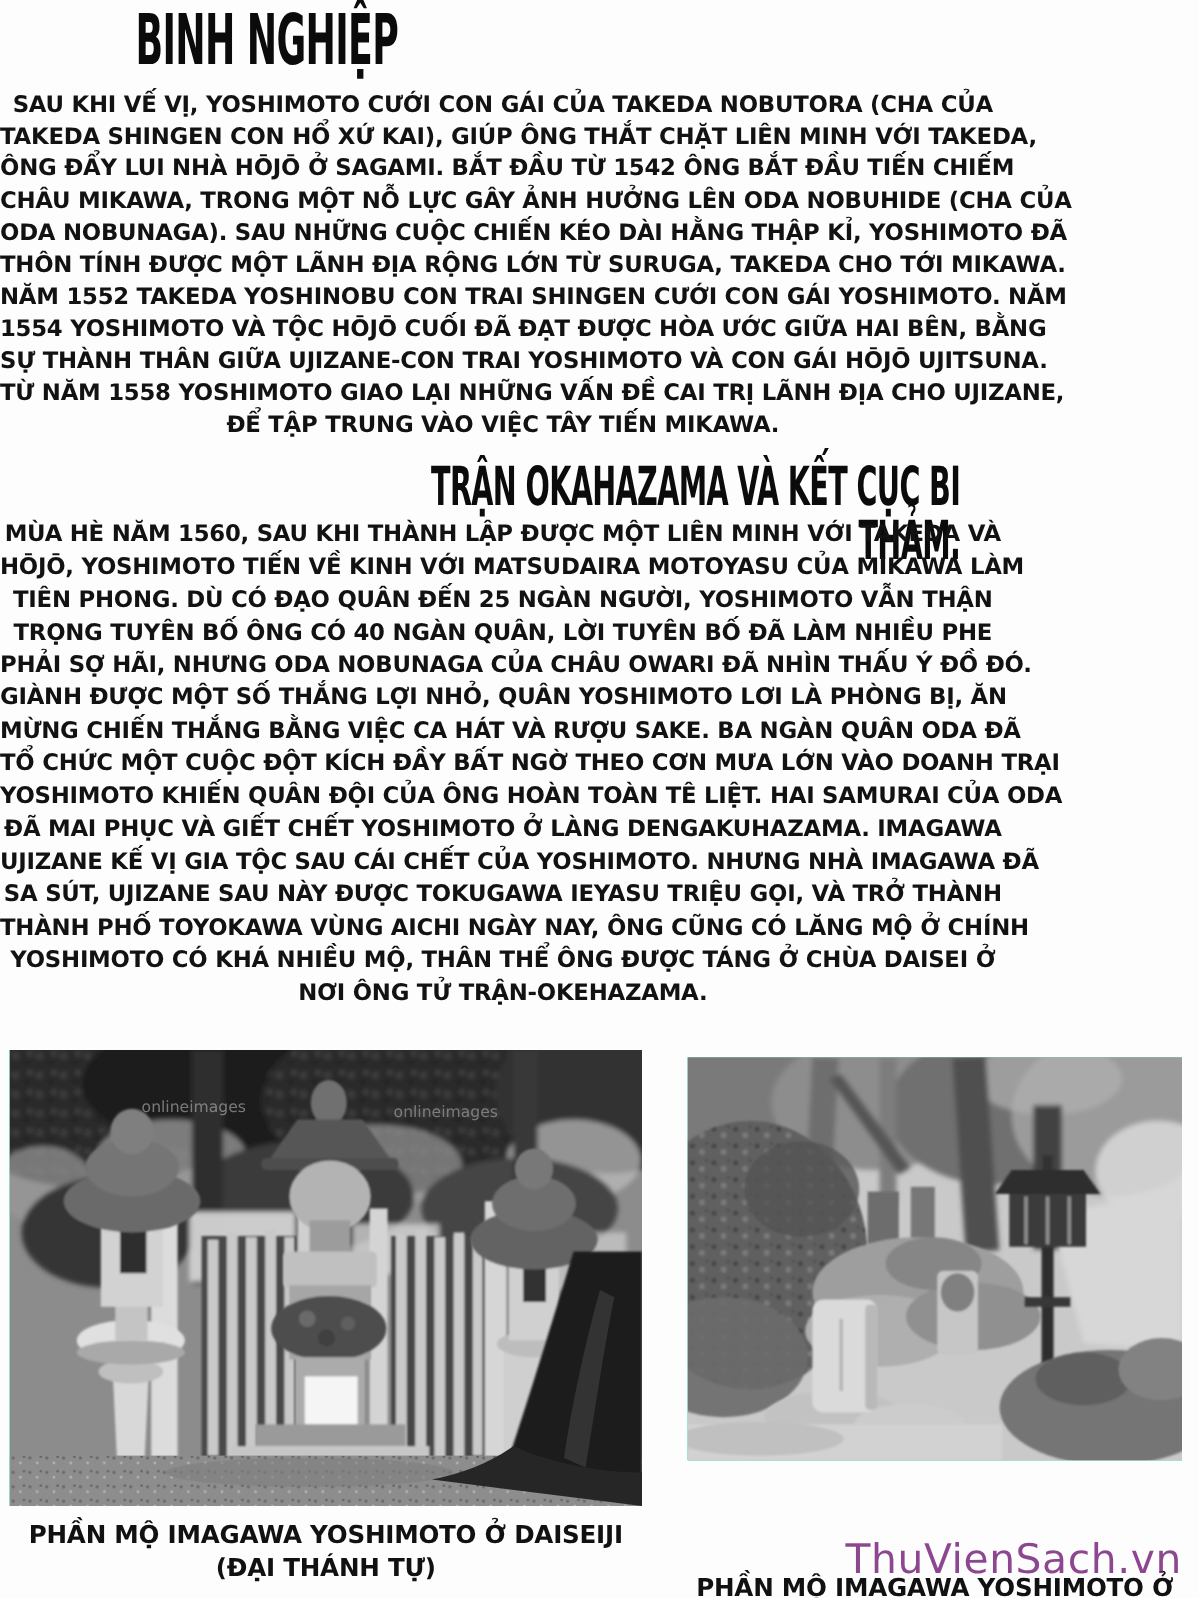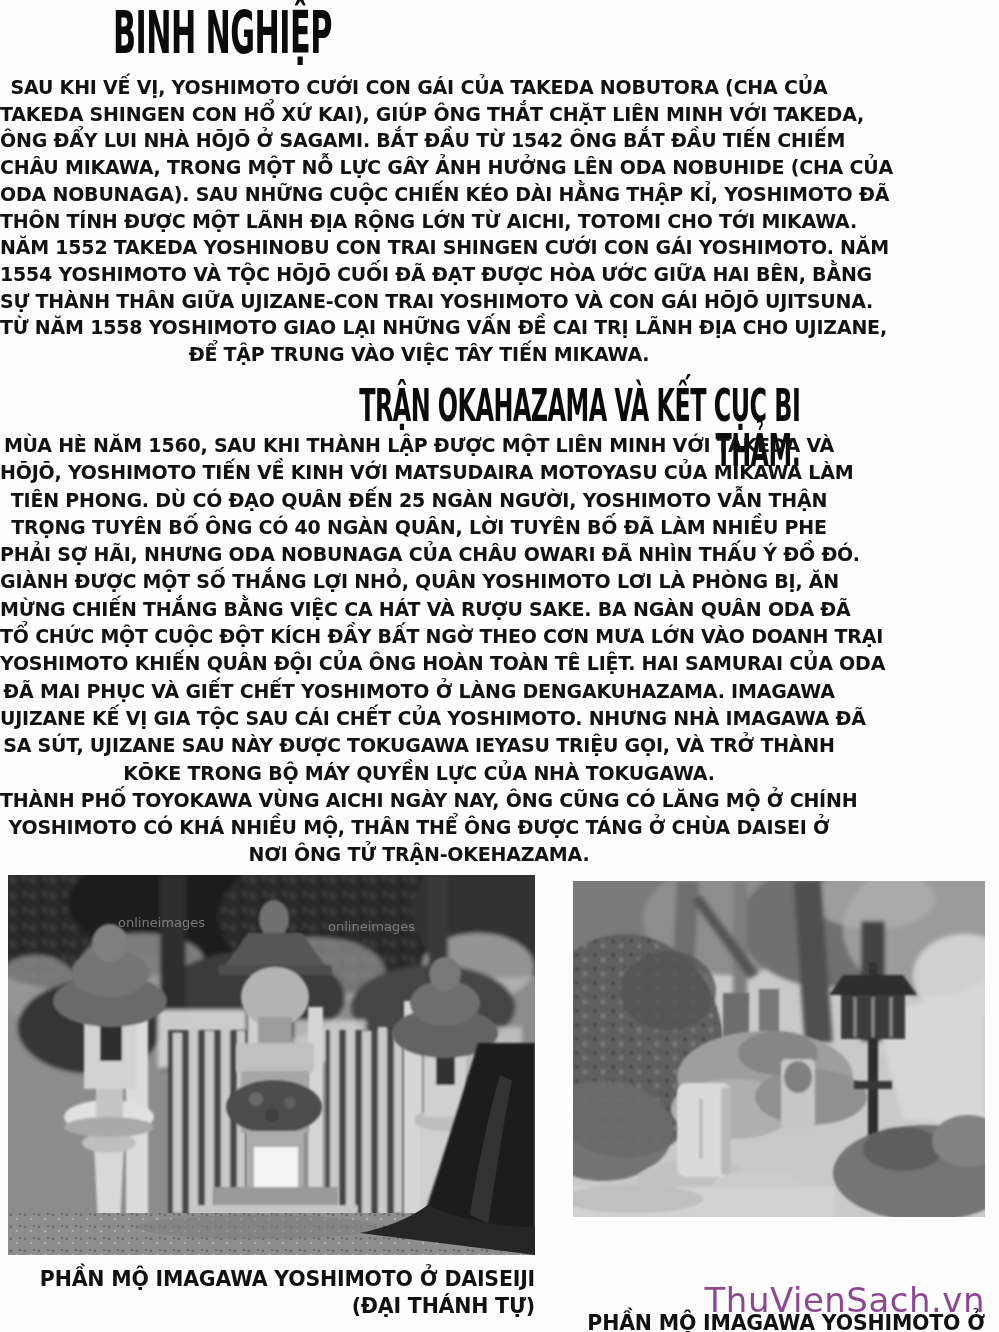--- a/index.html
+++ b/index.html
@@ -28,21 +28,21 @@
   .section-title{
     display:inline-block;position:relative;left:36px;
     font:700 45px/1 "DejaVu Sans",sans-serif;letter-spacing:-1px;
     transform:scale(0.53,1);transform-origin:50% 50%;color:#0b0b0b;
   }
   .photo{position:absolute;overflow:hidden;background:#14b8a6;text-align:right;}
   .photo-left{left:8px;top:875px;width:527px;height:380px;}
   .photo-right{left:573px;top:881px;width:412px;height:336px;}
   .photo svg{display:block;}
   .caption{
-    position:absolute;text-align:right;
+    position:absolute;text-align:center;
     font:700 20.5px/27px "DejaVu Sans",sans-serif;
     letter-spacing:-0.2px;color:#111;
   }
   .caption-left{left:8px;top:1266px;width:527px;}
   .caption-right{left:573px;top:1266px;width:412px;margin-top:44px;}
   .site-watermark{
     position:absolute;top:1282px;left:690px;width:295px;text-align:right;
     font:400 34px/1.1 "DejaVu Sans",sans-serif;
     color:#701a75;opacity:0.8;letter-spacing:0.5px;pointer-events:none;
   }
@@ -53,21 +53,21 @@
 <div class="page-title-wrap">
   <span class="page-title">BINH NGHIỆP</span>
 </div>
 
 <div class="para para1">
   <div class="tline">SAU KHI VẾ VỊ, YOSHIMOTO CƯỚI CON GÁI CỦA TAKEDA NOBUTORA (CHA CỦA</div>
   <div class="tline">TAKEDA SHINGEN CON HỔ XỨ KAI), GIÚP ÔNG THẮT CHẶT LIÊN MINH VỚI TAKEDA,</div>
   <div class="tline">ÔNG ĐẨY LUI NHÀ HŌJŌ Ở SAGAMI. BẮT ĐẦU TỪ 1542 ÔNG BẮT ĐẦU TIẾN CHIẾM</div>
   <div class="tline">CHÂU MIKAWA, TRONG MỘT NỖ LỰC GÂY ẢNH HƯỞNG LÊN ODA NOBUHIDE (CHA CỦA</div>
   <div class="tline">ODA NOBUNAGA). SAU NHỮNG CUỘC CHIẾN KÉO DÀI HẰNG THẬP KỈ, YOSHIMOTO ĐÃ</div>
-  <div class="tline">THÔN TÍNH ĐƯỢC MỘT LÃNH ĐỊA RỘNG LỚN TỪ AICHI, TOTOMI CHO TỚI MIKAWA.</div>
+  <div class="tline">THÔN TÍNH ĐƯỢC MỘT LÃNH ĐỊA RỘNG LỚN TỪ SURUGA, TAKEDA CHO TỚI MIKAWA.</div>
   <div class="tline">NĂM 1552 TAKEDA YOSHINOBU CON TRAI SHINGEN CƯỚI CON GÁI YOSHIMOTO. NĂM</div>
   <div class="tline">1554 YOSHIMOTO VÀ TỘC HŌJŌ CUỐI ĐÃ ĐẠT ĐƯỢC HÒA ƯỚC GIỮA HAI BÊN, BẰNG</div>
   <div class="tline">SỰ THÀNH THÂN GIỮA UJIZANE-CON TRAI YOSHIMOTO VÀ CON GÁI HŌJŌ UJITSUNA.</div>
   <div class="tline">TỪ NĂM 1558 YOSHIMOTO GIAO LẠI NHỮNG VẤN ĐỀ CAI TRỊ LÃNH ĐỊA CHO UJIZANE,</div>
   <div class="tline">ĐỂ TẬP TRUNG VÀO VIỆC TÂY TIẾN MIKAWA.</div>
 </div>
 
 <div class="section-title-wrap">
   <span class="section-title">TRẬN OKAHAZAMA VÀ KẾT CỤC BI THẢM.</span>
 </div>
@@ -78,21 +78,20 @@
   <div class="tline">TIÊN PHONG. DÙ CÓ ĐẠO QUÂN ĐẾN 25 NGÀN NGƯỜI, YOSHIMOTO VẪN THẬN</div>
   <div class="tline">TRỌNG TUYÊN BỐ ÔNG CÓ 40 NGÀN QUÂN, LỜI TUYÊN BỐ ĐÃ LÀM NHIỀU PHE</div>
   <div class="tline">PHẢI SỢ HÃI, NHƯNG ODA NOBUNAGA CỦA CHÂU OWARI ĐÃ NHÌN THẤU Ý ĐỒ ĐÓ.</div>
   <div class="tline">GIÀNH ĐƯỢC MỘT SỐ THẮNG LỢI NHỎ, QUÂN YOSHIMOTO LƠI LÀ PHÒNG BỊ, ĂN</div>
   <div class="tline">MỪNG CHIẾN THẮNG BẰNG VIỆC CA HÁT VÀ RƯỢU SAKE. BA NGÀN QUÂN ODA ĐÃ</div>
   <div class="tline">TỔ CHỨC MỘT CUỘC ĐỘT KÍCH ĐẦY BẤT NGỜ THEO CƠN MƯA LỚN VÀO DOANH TRẠI</div>
   <div class="tline">YOSHIMOTO KHIẾN QUÂN ĐỘI CỦA ÔNG HOÀN TOÀN TÊ LIỆT. HAI SAMURAI CỦA ODA</div>
   <div class="tline">ĐÃ MAI PHỤC VÀ GIẾT CHẾT YOSHIMOTO Ở LÀNG DENGAKUHAZAMA. IMAGAWA</div>
   <div class="tline">UJIZANE KẾ VỊ GIA TỘC SAU CÁI CHẾT CỦA YOSHIMOTO. NHƯNG NHÀ IMAGAWA ĐÃ</div>
   <div class="tline">SA SÚT, UJIZANE SAU NÀY ĐƯỢC TOKUGAWA IEYASU TRIỆU GỌI, VÀ TRỞ THÀNH</div>
-  <div class="tline">KŌKE TRONG BỘ MÁY QUYỀN LỰC CỦA NHÀ TOKUGAWA.</div>
   <div class="tline">THÀNH PHỐ TOYOKAWA VÙNG AICHI NGÀY NAY, ÔNG CŨNG CÓ LĂNG MỘ Ở CHÍNH</div>
   <div class="tline">YOSHIMOTO CÓ KHÁ NHIỀU MỘ, THÂN THỂ ÔNG ĐƯỢC TÁNG Ở CHÙA DAISEI Ở</div>
   <div class="tline">NƠI ÔNG TỬ TRẬN-OKEHAZAMA.</div>
 </div>
 
 <div class="photo photo-left">
   <svg width="527" height="380" viewBox="0 0 527 380">
     <defs>
       <filter id="soft" x="-20%" y="-20%" width="140%" height="140%">
           <feGaussianBlur stdDeviation="2.2"></feGaussianBlur>

